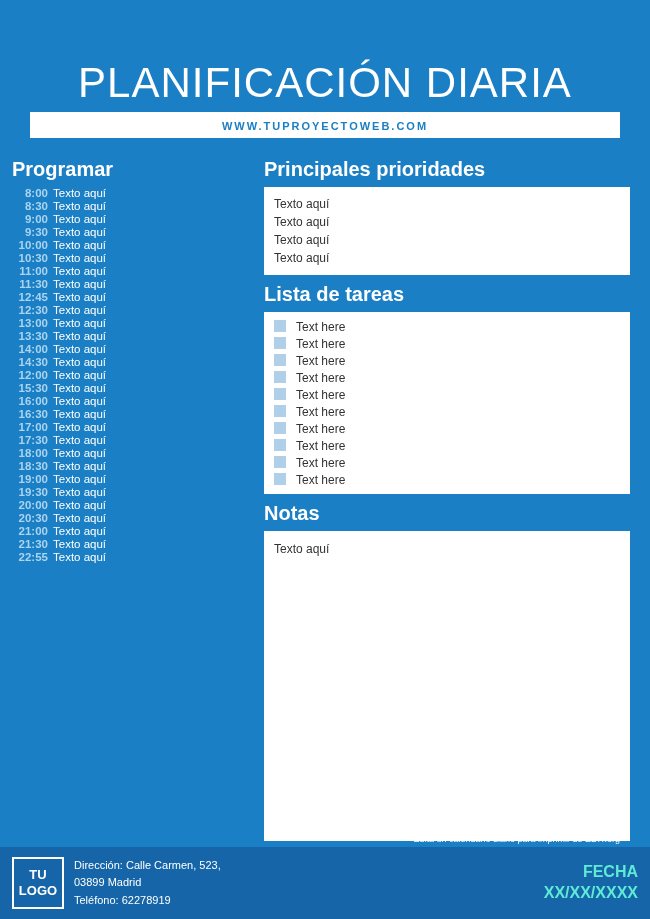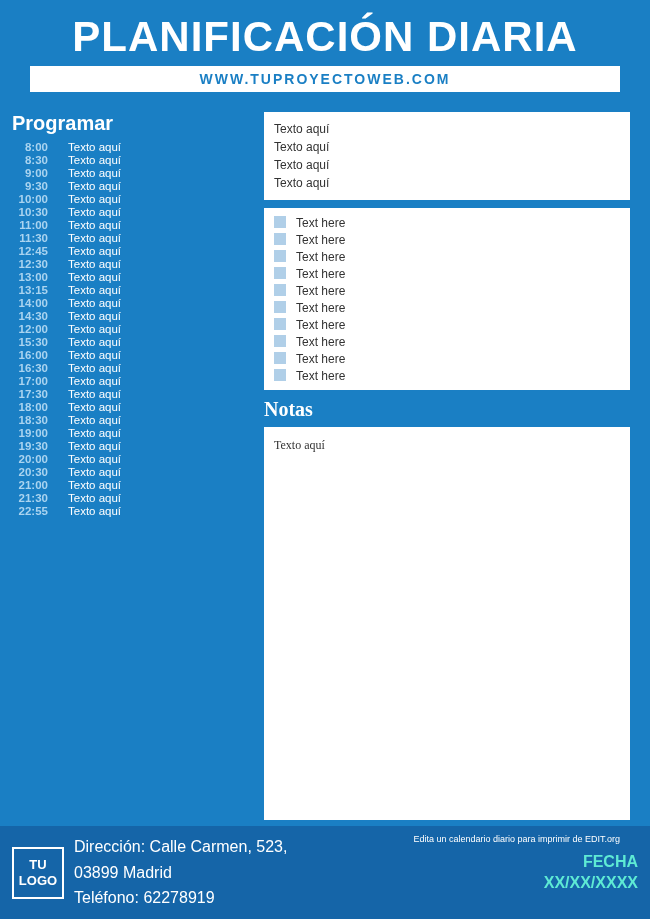--- a/index.html
+++ b/index.html
@@ -21,34 +21,35 @@
     }
 
     
     .header {
       padding: 14px 20px 8px 20px;
       text-align: center;
     }
     .main-title {
       color: white;
       font-size: 42px;
-      font-weight: 700;
+      font-weight: 400;
       letter-spacing: 1px;
       text-transform: uppercase;
       line-height: 1.1;
+      margin-top: 46px;
     }
     .subtitle-bar {
       background: white;
       margin: 6px 10px;
       padding: 4px 0;
       text-align: center;
     }
     .subtitle-text {
       color: #1a7fc4;
-      font-size: 14px;
+      font-size: 11px;
       font-weight: bold;
       letter-spacing: 2px;
     }
 
     
     .content {
       display: flex;
       flex: 1;
       padding: 6px 20px 6px 12px;
       gap: 12px;
@@ -67,21 +68,21 @@
       margin-bottom: 6px;
     }
     .schedule-list {
       display: flex;
       flex-direction: column;
       gap: 1px;
     }
     .schedule-item {
       display: flex;
       align-items: flex-end;
-      gap: 20px;
+      gap: 5px;
     }
     .time-label {
       color: #aad4f0;
       font-size: 11.5px;
       font-weight: bold;
       min-width: 36px;
       text-align: right;
     }
     .schedule-text {
       color: white;
@@ -130,21 +131,20 @@
     .task-text {
       color: #333;
       font-size: 12px;
     }
 
     
     .notes-section {
       flex: 1;
       display: flex;
       flex-direction: column;
-      font-family: Liberation Serif, serif;
     }
     .notes-box {
       background: white;
       flex: 1;
       padding: 8px 10px;
       min-height: 100px;
     }
     .notes-text {
       color: #333;
       font-size: 12px;
@@ -170,21 +170,21 @@
     }
     .logo-text {
       color: white;
       font-size: 13px;
       font-weight: 900;
       text-align: center;
       line-height: 1.2;
     }
     .footer-address {
       color: white;
-      font-size: 16px;
+      font-size: 11px;
       line-height: 1.6;
       flex: 1;
     }
     .footer-edit {
       color: white;
       font-size: 9px;
       position: absolute;
       bottom: 75px;
       right: 30px;
     }
@@ -251,21 +251,21 @@
     </div>
           <div class="schedule-item">
       <span class="time-label">12:30</span>
       <span class="schedule-text">Texto aquí</span>
     </div>
           <div class="schedule-item">
       <span class="time-label">13:00</span>
       <span class="schedule-text">Texto aquí</span>
     </div>
           <div class="schedule-item">
-      <span class="time-label">13:15</span>
+      <span class="time-label">13:30</span>
       <span class="schedule-text">Texto aquí</span>
     </div>
           <div class="schedule-item">
       <span class="time-label">14:00</span>
       <span class="schedule-text">Texto aquí</span>
     </div>
           <div class="schedule-item">
       <span class="time-label">14:30</span>
       <span class="schedule-text">Texto aquí</span>
     </div>
@@ -328,29 +328,31 @@
           <div class="schedule-item">
       <span class="time-label">22:55</span>
       <span class="schedule-text">Texto aquí</span>
     </div>
         </div>
     </div>
 
     <div class="right-col">
 
       <div class="priorities-section">
+        <div class="section-title">Principales prioridades</div>
         <div class="priorities-box" id="priorities-box">
         <div class="priority-item">Texto aquí</div>
             <div class="priority-item">Texto aquí</div>
             <div class="priority-item">Texto aquí</div>
             <div class="priority-item">Texto aquí</div>
           </div>
       </div>
 
       <div class="tasks-section">
+        <div class="section-title">Lista de tareas</div>
         <div class="tasks-box" id="tasks-box">
         <div class="task-item">
       <div class="task-checkbox"></div>
       <span class="task-text">Text here</span>
     </div>
             <div class="task-item">
       <div class="task-checkbox"></div>
       <span class="task-text">Text here</span>
     </div>
             <div class="task-item">

